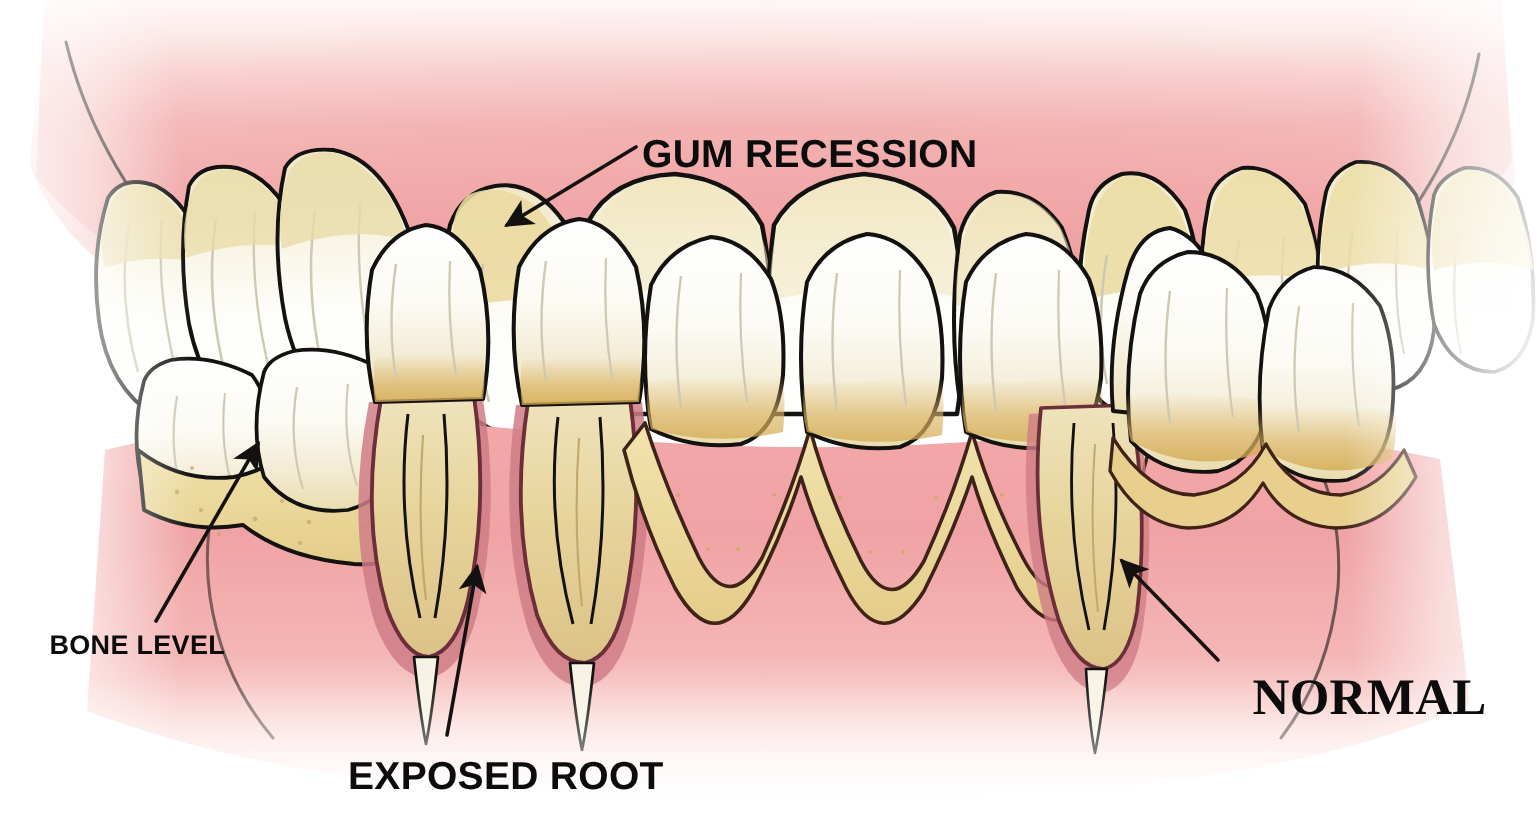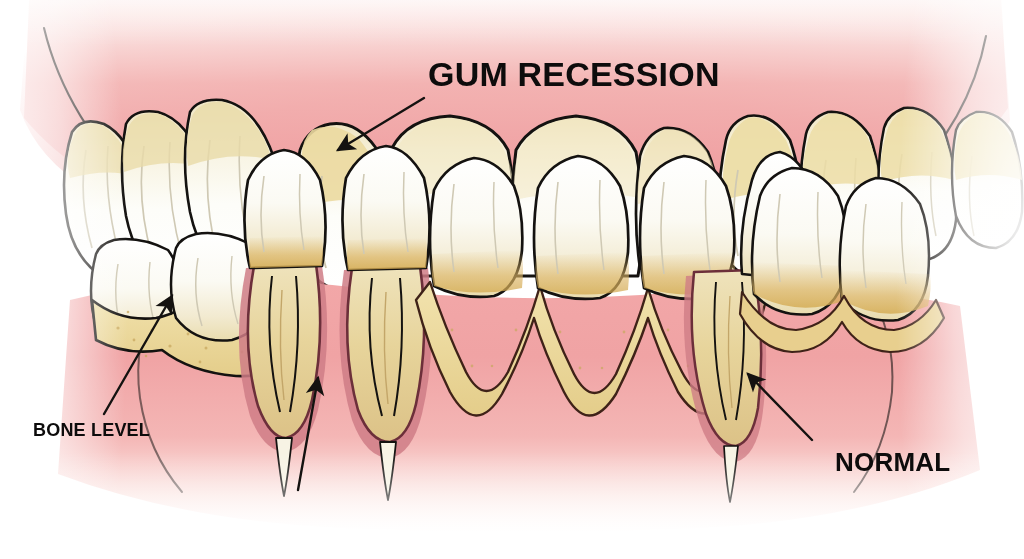--- a/index.html
+++ b/index.html
@@ -13,24 +13,24 @@
   .lbl{
     position:absolute;
     font-family:"Liberation Sans","DejaVu Sans",sans-serif;
     font-weight:bold;
     color:#0d0c0c;
     letter-spacing:0.2px;
     white-space:pre;
     line-height:1.08;
     text-transform:uppercase;
   }
-  #lbl-gum-recession{left:428px;top:56px;font-size:34px;}
+  #lbl-gum-recession{left:428px;top:88px;font-size:26px;}
   #lbl-bone-level{left:33px;top:421px;font-size:18px;}
   #lbl-exposed-root{left:232px;top:503px;font-size:26px;}
-  #lbl-normal-gum-line{left:835px;top:448px;font-size:26px;}
+  #lbl-normal-gum-line{left:835px;top:448px;font-size:34px;font-family:Liberation Serif, serif;}
 </style>
 </head>
 <body>
 
 <div id="stage">
 
   <svg width="1024" height="559" viewBox="0 0 1024 559">
     <defs>
       <linearGradient id="gumUpperGrad" x1="0" y1="0" x2="0" y2="1">
         <stop offset="0%" stop-color="#ffffff"></stop>
@@ -397,16 +397,17 @@
       <line x1="104" y1="414" x2="172" y2="296" marker-end="url(#arrowHead)"></line>
       <line x1="298" y1="490" x2="318" y2="378" marker-end="url(#arrowHead)"></line>
       <line x1="812" y1="440" x2="748" y2="374" marker-end="url(#arrowHead)"></line>
     </g>
   </svg>
 
   <div class="lbl" id="lbl-gum-recession">GUM RECESSION</div>
 
   <div class="lbl" id="lbl-bone-level">BONE LEVEL</div>
 
+  <div class="lbl" id="lbl-exposed-root">EXPOSED ROOT</div>
 
   <div class="lbl" id="lbl-normal-gum-line"><span>NORMAL</span><br></div>
 
 </div>
 
 </body></html>

